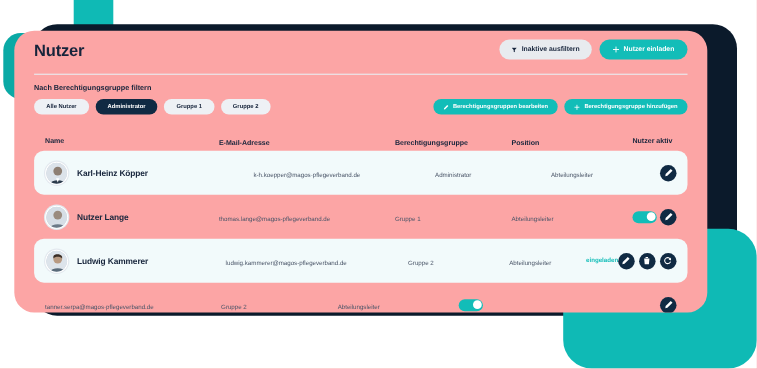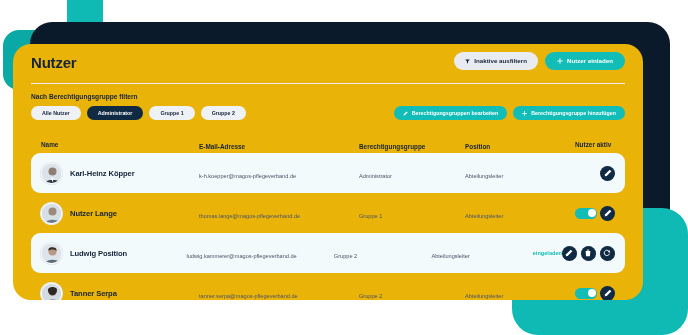--- a/index.html
+++ b/index.html
@@ -47,23 +47,23 @@
     left: 512px; top: 208px;
     width: 176px; height: 127px;
     background: #0FBAB5;
     border-radius: 26px;
     z-index: 3;
   }
 
   
   .card {
     position: absolute;
-    left: 13px; top: 44px;
+    left: 13px; top: 28px;
     width: 630px; height: 256px;
-    background: #eab308;
+    background: #fca5a5;
     border-radius: 18px;
     z-index: 4;
     overflow: hidden;
   }
 
   
   .card-header {
     position: relative;
     height: 40px;
     border-bottom: 1px solid #E9EDF2;
@@ -170,21 +170,21 @@
     height: 40px;
     border-radius: 9px;
     padding: 0 10px;
   }
 
   .row-head {
     height: 18px;
     padding: 0 10px;
   }
 
-  .row-alt { background: #F2FAFB; }
+  .row-alt { background: #F2FAFB; text-align: center; }
 
   .col-name   { width: 158px; display: flex; align-items: center; gap: 8px; }
   .col-email  { width: 160px; }
   .col-group  { width: 106px; }
   .col-pos    { width: 110px; }
   .col-active { flex: 1; display: flex; align-items: center; justify-content: space-between; }
 
   .th {
     font-size: 6.4px;
     font-weight: bold;
@@ -391,21 +391,21 @@
     <div class="row row-alt">
       <div class="col-name">
         <div class="avatar">
           <svg width="21" height="21" viewBox="0 0 21 21">
               <rect width="21" height="21" fill="#DDE4EB"></rect>
               <circle cx="10.5" cy="7.5" r="4" fill="#B89A82"></circle>
               <path d="M6.5 5 C7 2.5 14 2.5 14.5 5.5 L14.5 7 C13 5 8 5 6.5 7 Z" fill="#3B2E26"></path>
               <path d="M2 21 C3 14 18 14 19 21 Z" fill="#5A6B7A"></path>
             </svg>
         </div>
-        <span class="name-text">Ludwig Position</span>
+        <span class="name-text">Ludwig Kammerer</span>
       </div>
       <div class="col-email"><span class="cell">ludwig.kammerer@magos-pflegeverband.de</span></div>
       <div class="col-group"><span class="cell">Gruppe 2</span></div>
       <div class="col-pos"><span class="cell">Abteilungsleiter</span></div>
       <div class="col-active">
         <span class="status-invited">eingeladen</span>
         <div class="actions">
           <button class="icon-btn">
             <svg width="8" height="8" viewBox="0 0 10 10">
                 <path d="M7.2 0.8 L9.2 2.8 L3.4 8.6 L1 9 L1.4 6.6 Z" fill="#fff"></path>
@@ -421,31 +421,20 @@
             <svg width="8" height="8" viewBox="0 0 10 10">
                 <path d="M8.2 4 A3.4 3.4 0 1 0 8 6.4" stroke="#fff" stroke-width="1.2" fill="none" stroke-linecap="round"></path>
                 <path d="M8.6 1.4 L8.6 4.2 L6 4.2 Z" fill="#fff"></path>
               </svg>
           </button>
         </div>
       </div>
     </div>
 
     <div class="row">
-      <div class="col-name">
-        <div class="avatar">
-          <svg width="21" height="21" viewBox="0 0 21 21">
-              <rect width="21" height="21" fill="#D2DAE2"></rect>
-              <circle cx="10.5" cy="7.5" r="4.2" fill="#8A7463"></circle>
-              <path d="M6 5.5 C6.5 2 14.5 2 15 5.5 C15 9 13 11 10.5 11 C8 11 6 9 6 5.5 Z" fill="#2E2722"></path>
-              <path d="M2 21 C3 13.5 18 13.5 19 21 Z" fill="#4A5866"></path>
-            </svg>
-        </div>
-        <span class="name-text">Tanner Serpa</span>
-      </div>
       <div class="col-email"><span class="cell">tanner.serpa@magos-pflegeverband.de</span></div>
       <div class="col-group"><span class="cell">Gruppe 2</span></div>
       <div class="col-pos"><span class="cell">Abteilungsleiter</span></div>
       <div class="col-active">
         <div class="toggle">
             <div class="knob"></div>
           </div>
         <div class="actions">
           <button class="icon-btn">
             <svg width="8" height="8" viewBox="0 0 10 10">

